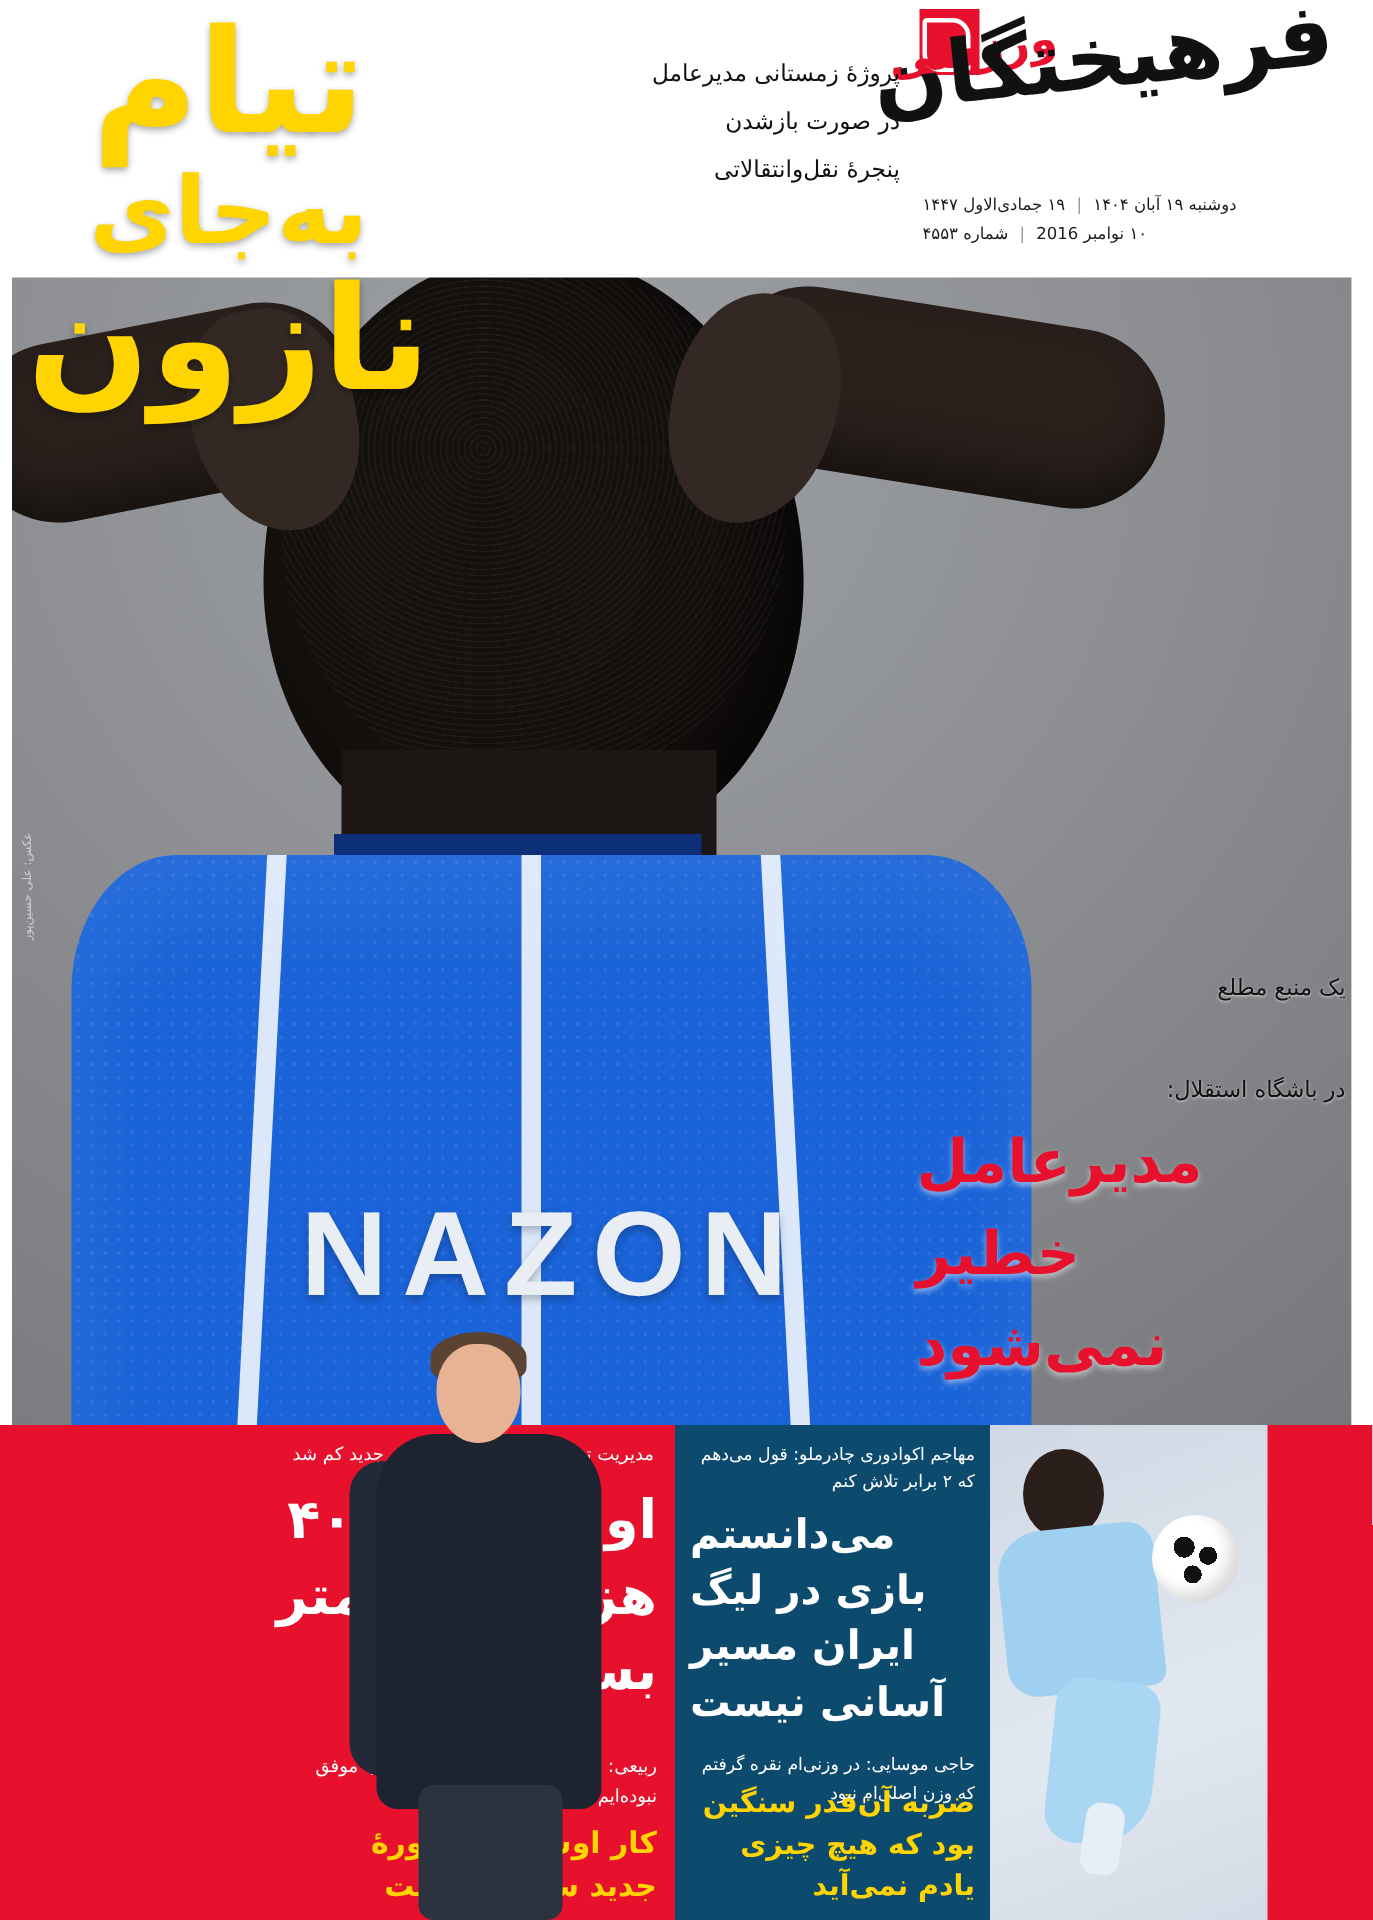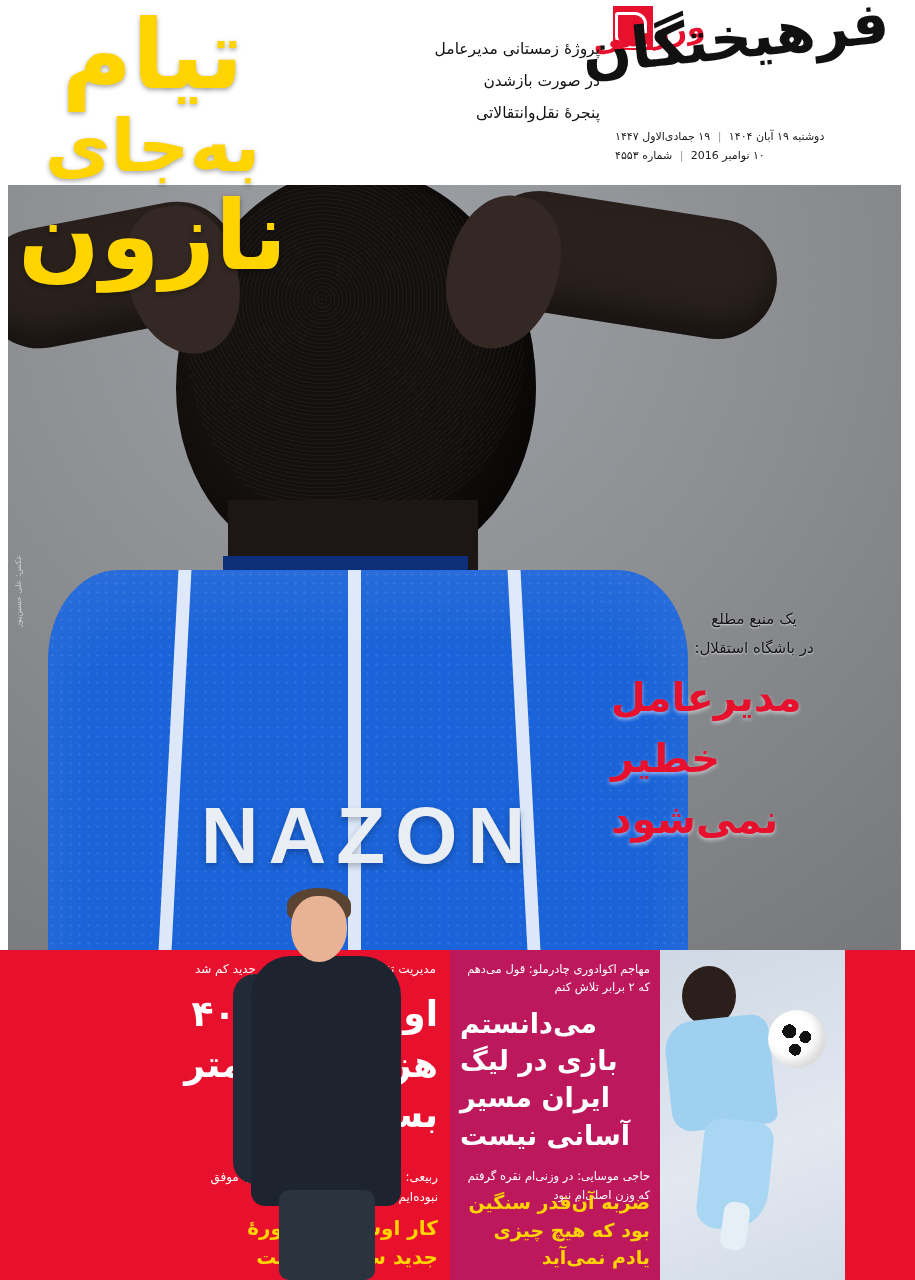--- a/index.html
+++ b/index.html
@@ -102,21 +102,21 @@
   .lead-title .ln {
     display: block;
     font-size: 96px;
     font-weight: bold;
     color: #ffd400;
     line-height: 1.08;
     letter-spacing: -2px;
     text-shadow: 0 2px 5px rgba(0,0,0,0.35);
     direction: rtl;
   }
-  .lead-title .ln2 { font-size: 72px; }
+  .lead-title .ln2 { font-size: 62px; }
   .lead-title .ln3 { font-size: 96px; }
 
   
   .photo {
     position: absolute;
     top: 0; right: 14px;
     width: 893px;
     height: 950px;
     background: linear-gradient(180deg,#8f9195 0%, #97999d 45%, #a3a5a8 100%);
     overflow: hidden;
@@ -246,22 +246,23 @@
     width: 290px;
     text-align: left;
     direction: rtl;
     z-index: 20;
     padding-left: 4px;
   }
   .source-box .intro {
     font-size: 15px;
     color: #111;
     line-height: 1.9;
-    text-align: center;
+    text-align: right;
     text-shadow: 0 1px 2px rgba(255,255,255,.7);
+    margin-top: 39px;
   }
   .source-box .big {
     margin-top: 10px;
     font-size: 40px;
     font-weight: bold;
     color: #e8112d;
     line-height: 1.28;
     text-align: left;
     text-shadow: 0 2px 4px rgba(255,255,255,.55);
   }
@@ -320,21 +321,21 @@
     position:absolute; inset:10px;
     background:
       radial-gradient(circle at 30% 30%, #111 0 7px, transparent 7px),
       radial-gradient(circle at 72% 45%, #111 0 6px, transparent 6px),
       radial-gradient(circle at 45% 78%, #111 0 6px, transparent 6px);
     border-radius:50%;
   }
 
   .col-mid {
     width: 210px;
-    background: #be185d;
+    background: #0c4a6e;
     position: relative;
     padding: 10px 10px 8px 10px;
     direction: rtl;
   }
   .col-mid .kicker {
     font-size: 11.5px;
     color: #ffffff;
     line-height: 1.6;
     text-align: right;
   }

